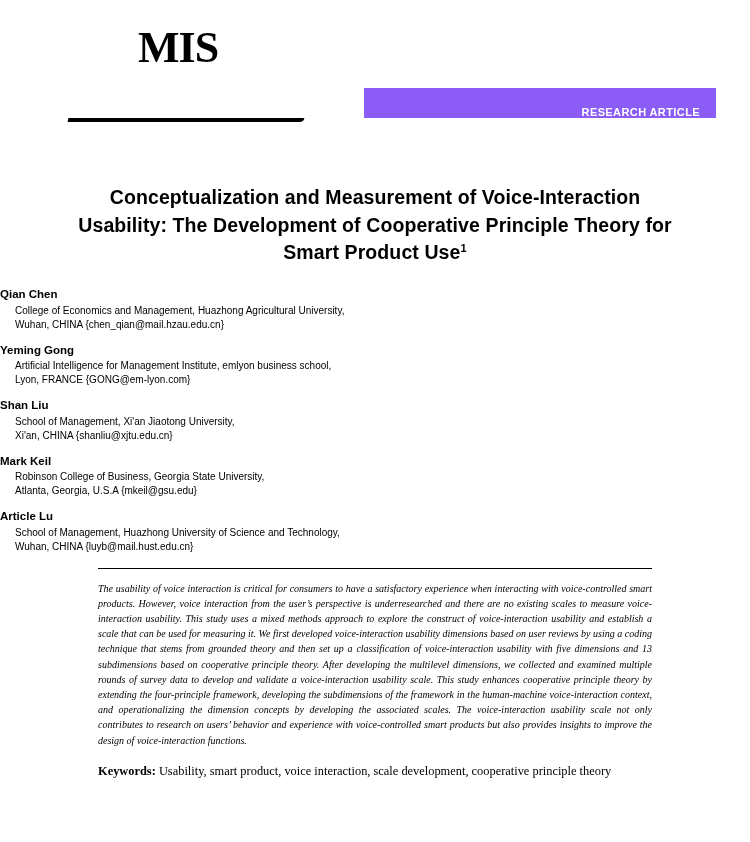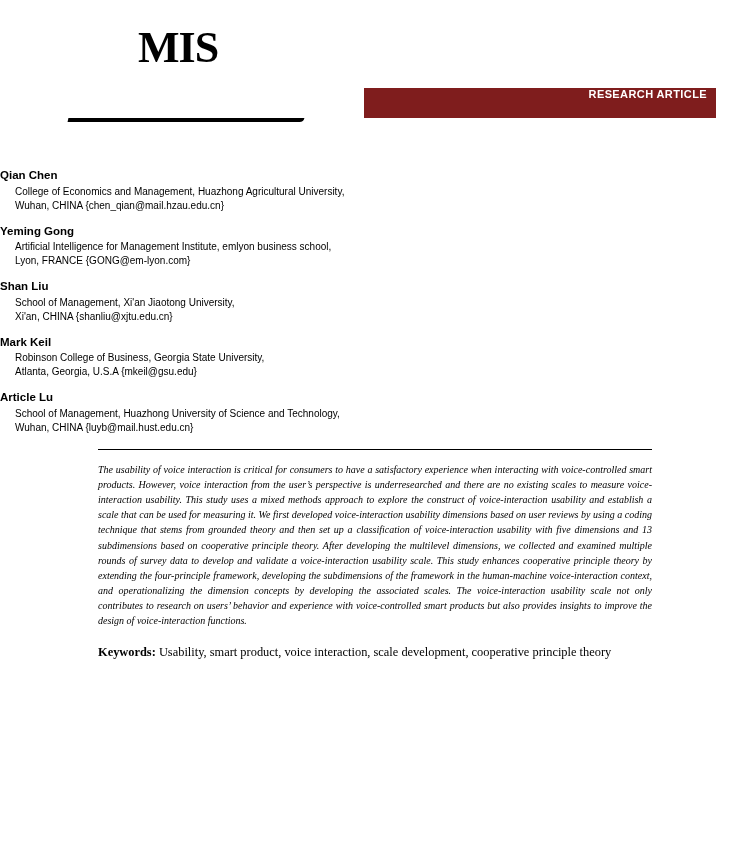--- a/index.html
+++ b/index.html
@@ -64,26 +64,26 @@
     background: #000;
     border-radius: 0 0 40px 0;
     transform: skewX(-12deg);
   }
   .research-bar {
     position: absolute;
     right: 34px;
     top: 88px;
     width: 352px;
     height: 30px;
-    background: #7f1d1d;
+    background: #8b5cf6;
     color: #ffffff;
     display: flex;
-    align-items: flex-start;
+    align-items: flex-end;
     justify-content: flex-end;
-    padding-right: 9px;
+    padding-right: 16px;
     box-sizing: border-box;
   }
   .research-bar span {
     font-family: "Liberation Sans", sans-serif;
     font-size: 11px;
     font-weight: bold;
     letter-spacing: 0.4px;
     text-transform: uppercase;
   }
 
@@ -163,20 +163,23 @@
   <div class="masthead">
     <div class="logo">
       <div class="logo-mis">MIS</div>
       <div class="logo-swoosh"></div>
     </div>
     <div class="research-bar">
       <span>Research Article</span>
     </div>
   </div>
 
+  <div class="title-block">
+    <h1 class="paper-title"><span>Conceptualization and Measurement of Voice-Interaction Usability: The Development of Cooperative Principle Theory for Smart Product Use</span><span class="sup">1</span></h1>
+  </div>
 
   <div class="authors">
     <div class="author">
       <div class="author-name">Qian Chen</div>
       <div class="author-affil" style="white-space: pre-line;">College of Economics and Management, Huazhong Agricultural University,
 Wuhan, CHINA {chen_qian@mail.hzau.edu.cn}</div>
     </div>
     <div class="author">
       <div class="author-name">Yeming Gong</div>
       <div class="author-affil" style="white-space: pre-line;">Artificial Intelligence for Management Institute, emlyon  business school,

